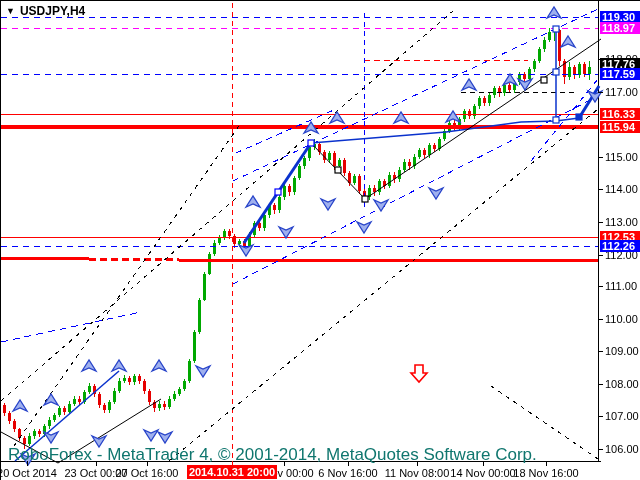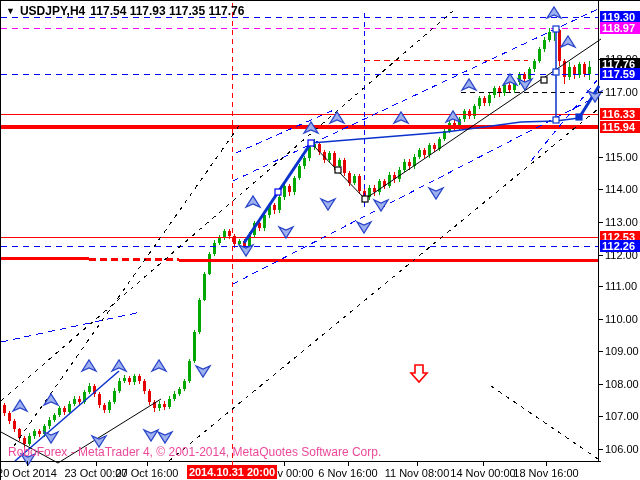--- a/index.html
+++ b/index.html
@@ -2,21 +2,21 @@
 <html><head>
 <meta charset="utf-8">
 <style>
   html,body{margin:0;padding:0;background:#fff;}
   .window{position:relative;width:640px;height:480px;background:#fff;overflow:hidden;
           font-family:"Liberation Sans",sans-serif;border-top:1px solid #000;border-left:1px solid #000;box-sizing:border-box;}
   #chart{position:absolute;left:0;top:0;}
   .title-line{position:absolute;left:5px;top:3px;font-size:12px;font-weight:bold;color:#000;
               display:flex;align-items:center;gap:5px;z-index:5;}
   .title-line .dd{font-size:9px;}
-  .watermark{position:absolute;left:7px;top:444px;font-size:12px;color:#ec4899;z-index:1;}
+  .watermark{position:absolute;left:7px;top:444px;font-size:17px;color:#0f766e;z-index:1;}
   svg text{font-family:"Liberation Sans",sans-serif;}
 </style>
 </head>
 <body>
 
 <div class="window">
   <svg id="chart" width="640" height="480">
       <line x1="0" y1="460" x2="600" y2="460" stroke="#000" stroke-width="1" shape-rendering="crispEdges"></line>
       <line x1="597" y1="0" x2="597" y2="460" stroke="#000" stroke-width="1" shape-rendering="crispEdges"></line>
       <line x1="3" y1="401.8623999999998" x2="3" y2="414.8544" stroke="#e60000" stroke-width="1" shape-rendering="crispEdges"></line>
@@ -381,17 +381,16 @@
       <line x1="545" y1="460" x2="545" y2="465" stroke="#000" stroke-width="1" shape-rendering="crispEdges"></line>
       <text x="545" y="476" font-size="11" text-anchor="middle" fill="#000000">18 Nov 16:00</text>
       <line x1="231" y1="460" x2="231" y2="465" stroke="#ff0000" stroke-width="1" shape-rendering="crispEdges"></line>
       <rect x="186" y="464" width="90" height="14" fill="#ff0000"></rect>
       <text x="231" y="475" font-size="11" text-anchor="middle" font-weight="bold" fill="#ffffff">2014.10.31 20:00</text>
     </svg>
 
   <div class="title-line">
     <span class="dd">▼</span>
     <span>USDJPY,H4</span>
-    <span>117.54 117.93 117.35 117.76</span>
   </div>
 
   <div class="watermark">RoboForex - MetaTrader 4, © 2001-2014, MetaQuotes Software Corp.</div>
 </div>
 
 </body></html>

